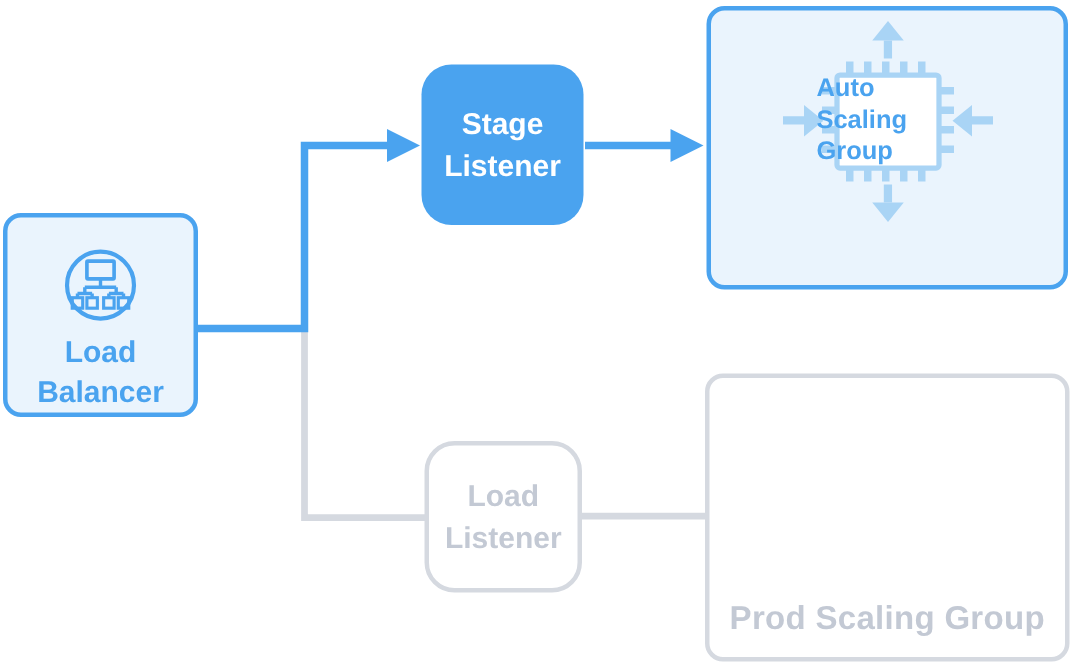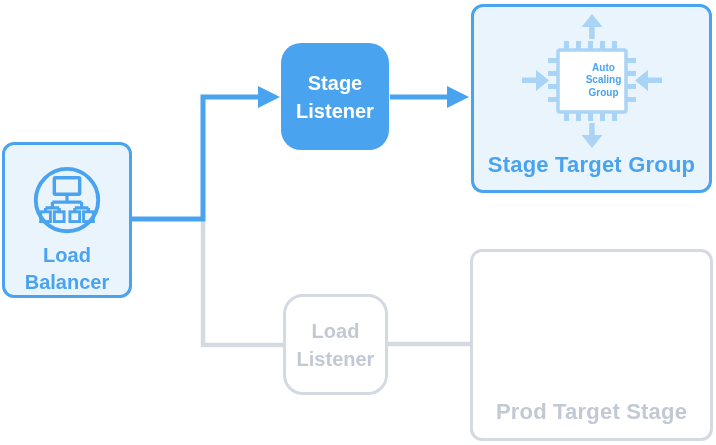--- a/index.html
+++ b/index.html
@@ -9,21 +9,21 @@
     font-family:"Liberation Sans", sans-serif;
   }
   svg.connectors { position:absolute; left:0; top:0; width:716px; height:445px; }
   .edge-blue { stroke:var(--primary-blue); fill:none; stroke-width:5; }
   .head-blue { fill:var(--primary-blue); }
   .edge-gray { stroke:var(--gray-line); fill:none; stroke-width:4.5; }
 
   .node { position:absolute; box-sizing:border-box; }
 
   .node-lb {
-    left:2px; top:142px; width:130px; height:156px;
+    left:2px; top:142px; width:130px; height:136px;
     background:var(--light-blue-fill); border:3px solid var(--primary-blue);
     border-radius:12px; display:flex; flex-direction:column; align-items:center;
   }
   .lb-icon { margin-top:20px; }
   .lb-icon .stroke { stroke:var(--primary-blue); fill:none; }
   .lb-label {
     margin-top:7px; color:var(--primary-blue); font-size:20px; font-weight:700;
     text-align:center; line-height:1.32; padding:0 12px;
   }
 
@@ -47,23 +47,23 @@
     justify-content:flex-end;
   }
   .tg-label { font-size:22px; font-weight:700; letter-spacing:.2px; }
   .node-stage-tg .tg-label { color:var(--primary-blue); margin-top:3px; }
   .node-prod-tg .tg-label { color:var(--gray-text); margin-bottom:13px; }
 
   .asg-icon { position:relative; width:140px; height:136px; margin-top:6px; }
   .asg-icon .pale { fill:var(--pale-blue); }
   .asg-icon .chip { fill:#fff; stroke:var(--pale-blue); stroke-width:3.5; }
   .asg-label {
-    position:absolute; left:52px; top:37px; width:60px; height:61px;
-    display:flex; align-items:center; justify-content:center; text-align:center;
-    color:var(--primary-blue); font-size:10px; font-weight:700; line-height:1.22;
+    position:absolute; left:23px; top:37px; width:60px; height:61px;
+    display:flex; align-items:center; justify-content:center; 
+    color:var(--primary-blue); font-size:17px; font-weight:700; line-height:1.22;
   }
 </style>
 </head>
 <body>
 
 <div class="canvas">
 
   <svg class="connectors" viewBox="0 0 716 445">
     <path class="edge-gray" d="M203 221 V345 H284"></path>
     <path class="edge-gray" d="M388 344 H471"></path>
@@ -123,20 +123,19 @@
         <rect class="pale" x="26" y="84" width="10" height="5"></rect>
         <rect class="pale" x="104" y="45" width="10" height="5"></rect>
         <rect class="pale" x="104" y="58" width="10" height="5"></rect>
         <rect class="pale" x="104" y="71" width="10" height="5"></rect>
         <rect class="pale" x="104" y="84" width="10" height="5"></rect>
 
         <rect class="chip" x="36" y="37" width="68" height="62" rx="2"></rect>
       </svg>
       <div class="asg-label">Auto Scaling Group</div>
     </div>
-    <div class="tg-label">Stage Target Group</div>
   </div>
 
   <div class="node node-tg node-prod-tg">
-    <div class="tg-label">Prod Target Stage</div>
+    <div class="tg-label">Prod Scaling Group</div>
   </div>
 
 </div>
 
 </body></html>

